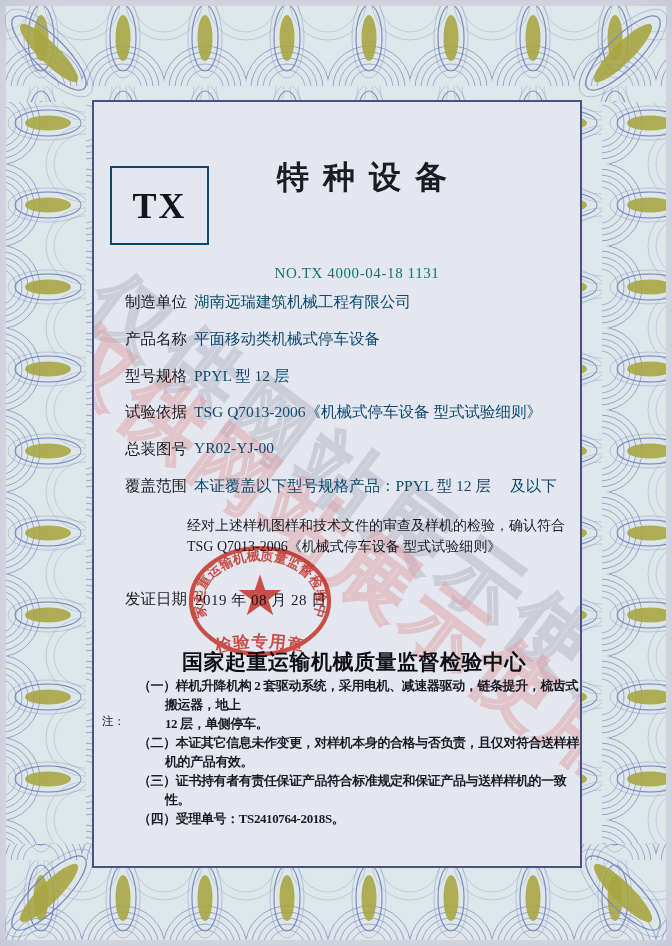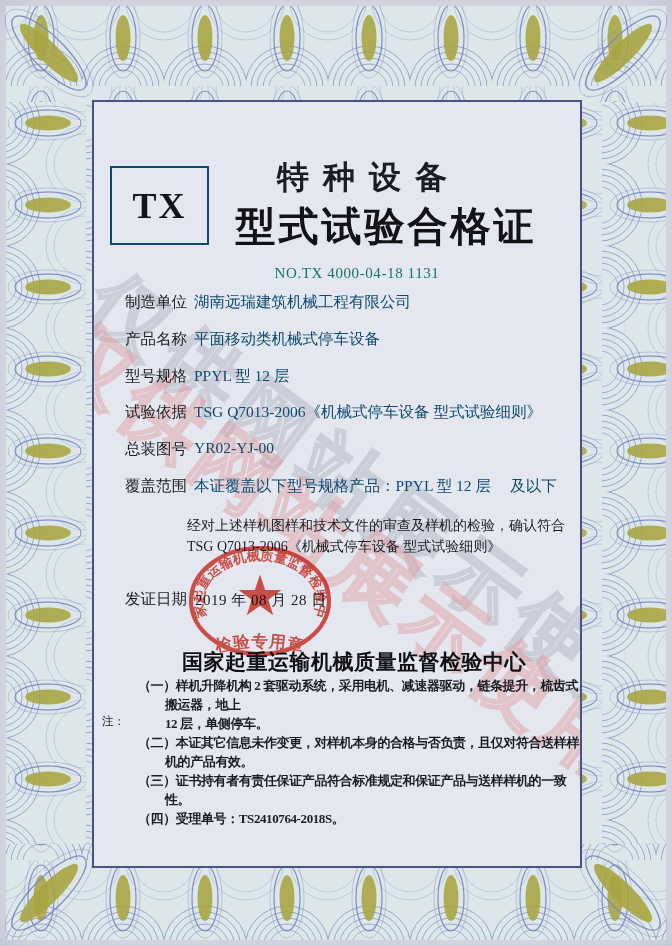--- a/index.html
+++ b/index.html
@@ -145,21 +145,20 @@
 
   <div class="panel">
 
     <div class="wm wm-gray" style="-webkit-text-stroke-color: rgb(169, 174, 186);">仅供网站展示使用</div>
     <div class="wm wm-red" style="-webkit-text-stroke-color: rgb(223, 160, 166);">仅供网站展示使用</div>
 
     <div class="abs tx-box">
       <span>TX</span>
     </div>
     <div class="abs subtitle">特种设备</div>
-    <div class="abs title">型式试验合格证</div>
     <div class="abs cert-no">NO.TX 4000-04-18 1131</div>
 
     <div class="abs fields">
 
         <div class="field-row">
           <span class="field-label">制造单位</span>
           <span class="field-value">湖南远瑞建筑机械工程有限公司</span>
         </div>
 
         <div class="field-row">

